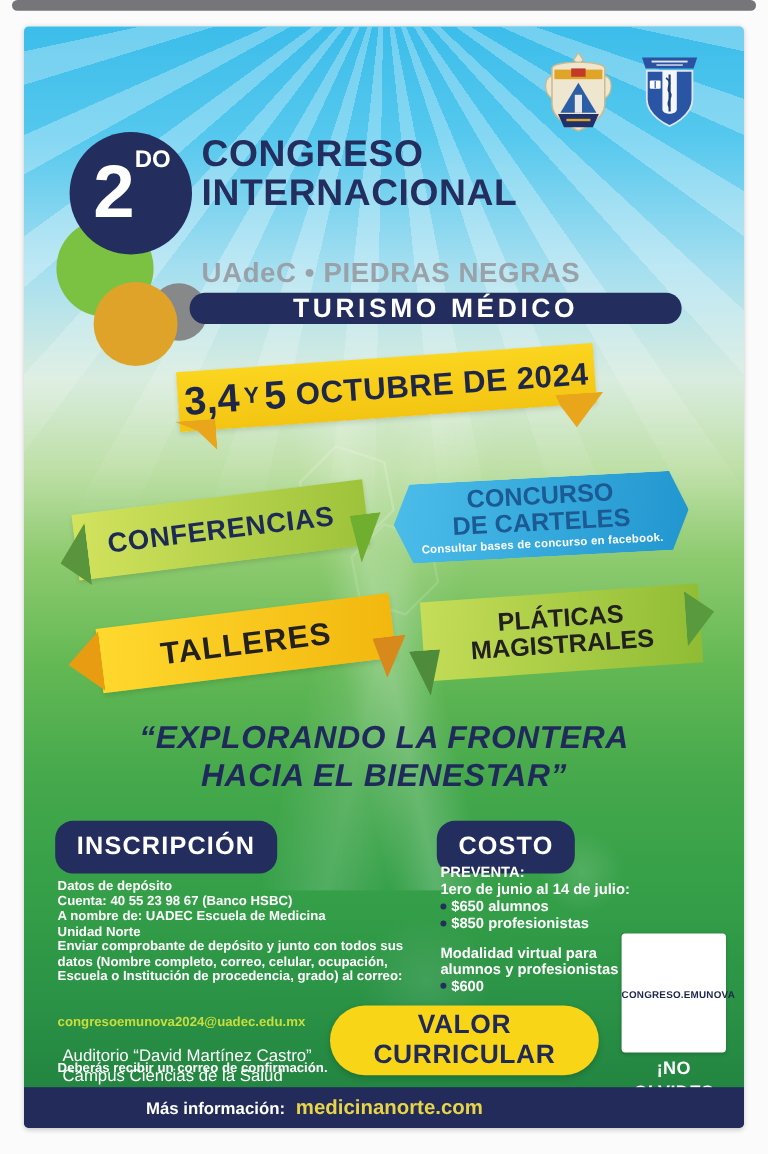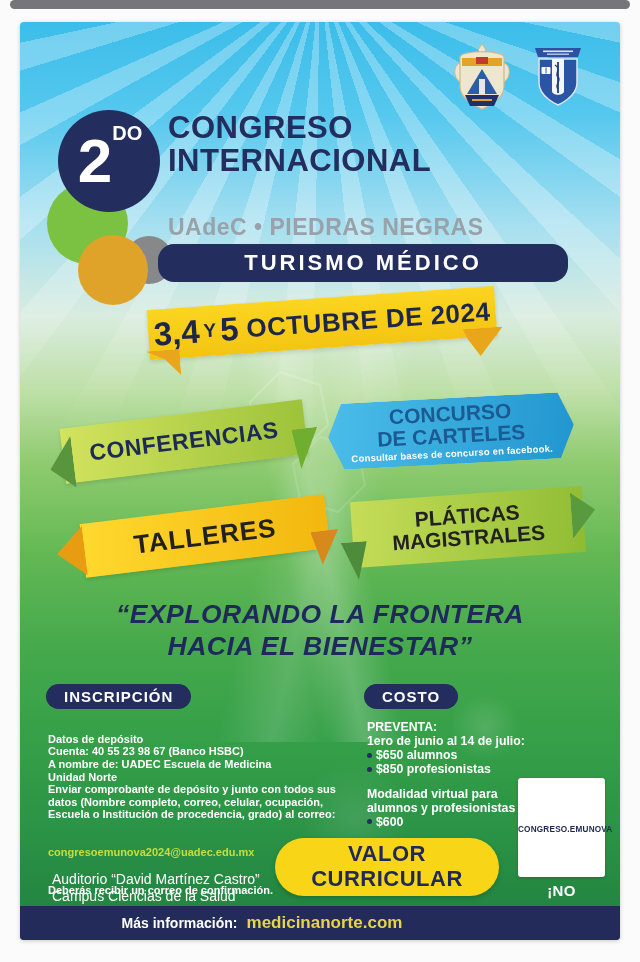--- a/index.html
+++ b/index.html
@@ -50,21 +50,21 @@
   .c-navy{
     left:38px;top:88px;width:102px;height:102px;background:#232d5e;
     display:flex;align-items:center;justify-content:center;color:#fff;
   }
   .c-navy .num{font-size:62px;font-weight:800;line-height:1;letter-spacing:-2px;}
   .c-navy .sup{font-size:20px;font-weight:800;vertical-align:top;position:relative;top:-28px;left:2px;letter-spacing:0;}
 
   .title{position:absolute;left:148px;top:90px;color:#232d5e;font-weight:800;font-size:31px;line-height:1.05;letter-spacing:.5px;}
   .subtitle{position:absolute;left:148px;top:192px;color:#99a1a9;font-weight:800;font-size:23px;letter-spacing:.5px;}
   .turismo-pill{
-    position:absolute;left:138px;top:222px;width:410px;height:38px;border-radius:16px;
+    position:absolute;left:138px;top:222px;width:410px;height:26px;border-radius:16px;
     background:#232d5e;display:flex;align-items:center;justify-content:center;
     color:#fff;font-weight:800;font-size:22px;letter-spacing:3px;
   }
 
   
   .date-ribbon{
     position:absolute;left:128px;top:276px;width:348px;height:50px;
     background:linear-gradient(180deg,#fbd51f,#f3c512);
     transform:rotate(-4deg);
     display:flex;align-items:center;justify-content:center;
@@ -136,23 +136,23 @@
   }
 
   
   .quote{
     position:absolute;left:0;top:576px;width:100%;text-align:center;
     color:#1f2a5a;font-weight:800;font-style:italic;font-size:26.5px;line-height:1.22;letter-spacing:.5px;
   }
 
   
   .badge{
-    position:absolute;height:25px;border-radius:15px;background:#232d5e;
+    position:absolute;height:44px;border-radius:15px;background:#232d5e;
     display:flex;align-items:center;justify-content:center;padding:0 18px;
-    color:#fff;font-weight:800;font-size:15px;letter-spacing:1px;
+    color:#fff;font-weight:800;font-size:21px;letter-spacing:1px;
   }
   .badge.inscripcion{left:26px;top:662px;}
   .badge.costo{left:344px;top:662px;}
   .badge.lugar{left:30px;top:819px;height:26px;font-size:17px;}
 
   .insc-body{
     position:absolute;left:28px;top:698px;width:320px;
     color:#fff;font-weight:700;font-size:11px;line-height:1.15;white-space:pre-line;
   }
   .insc-email{color:#c9dd3d;font-weight:800;}

